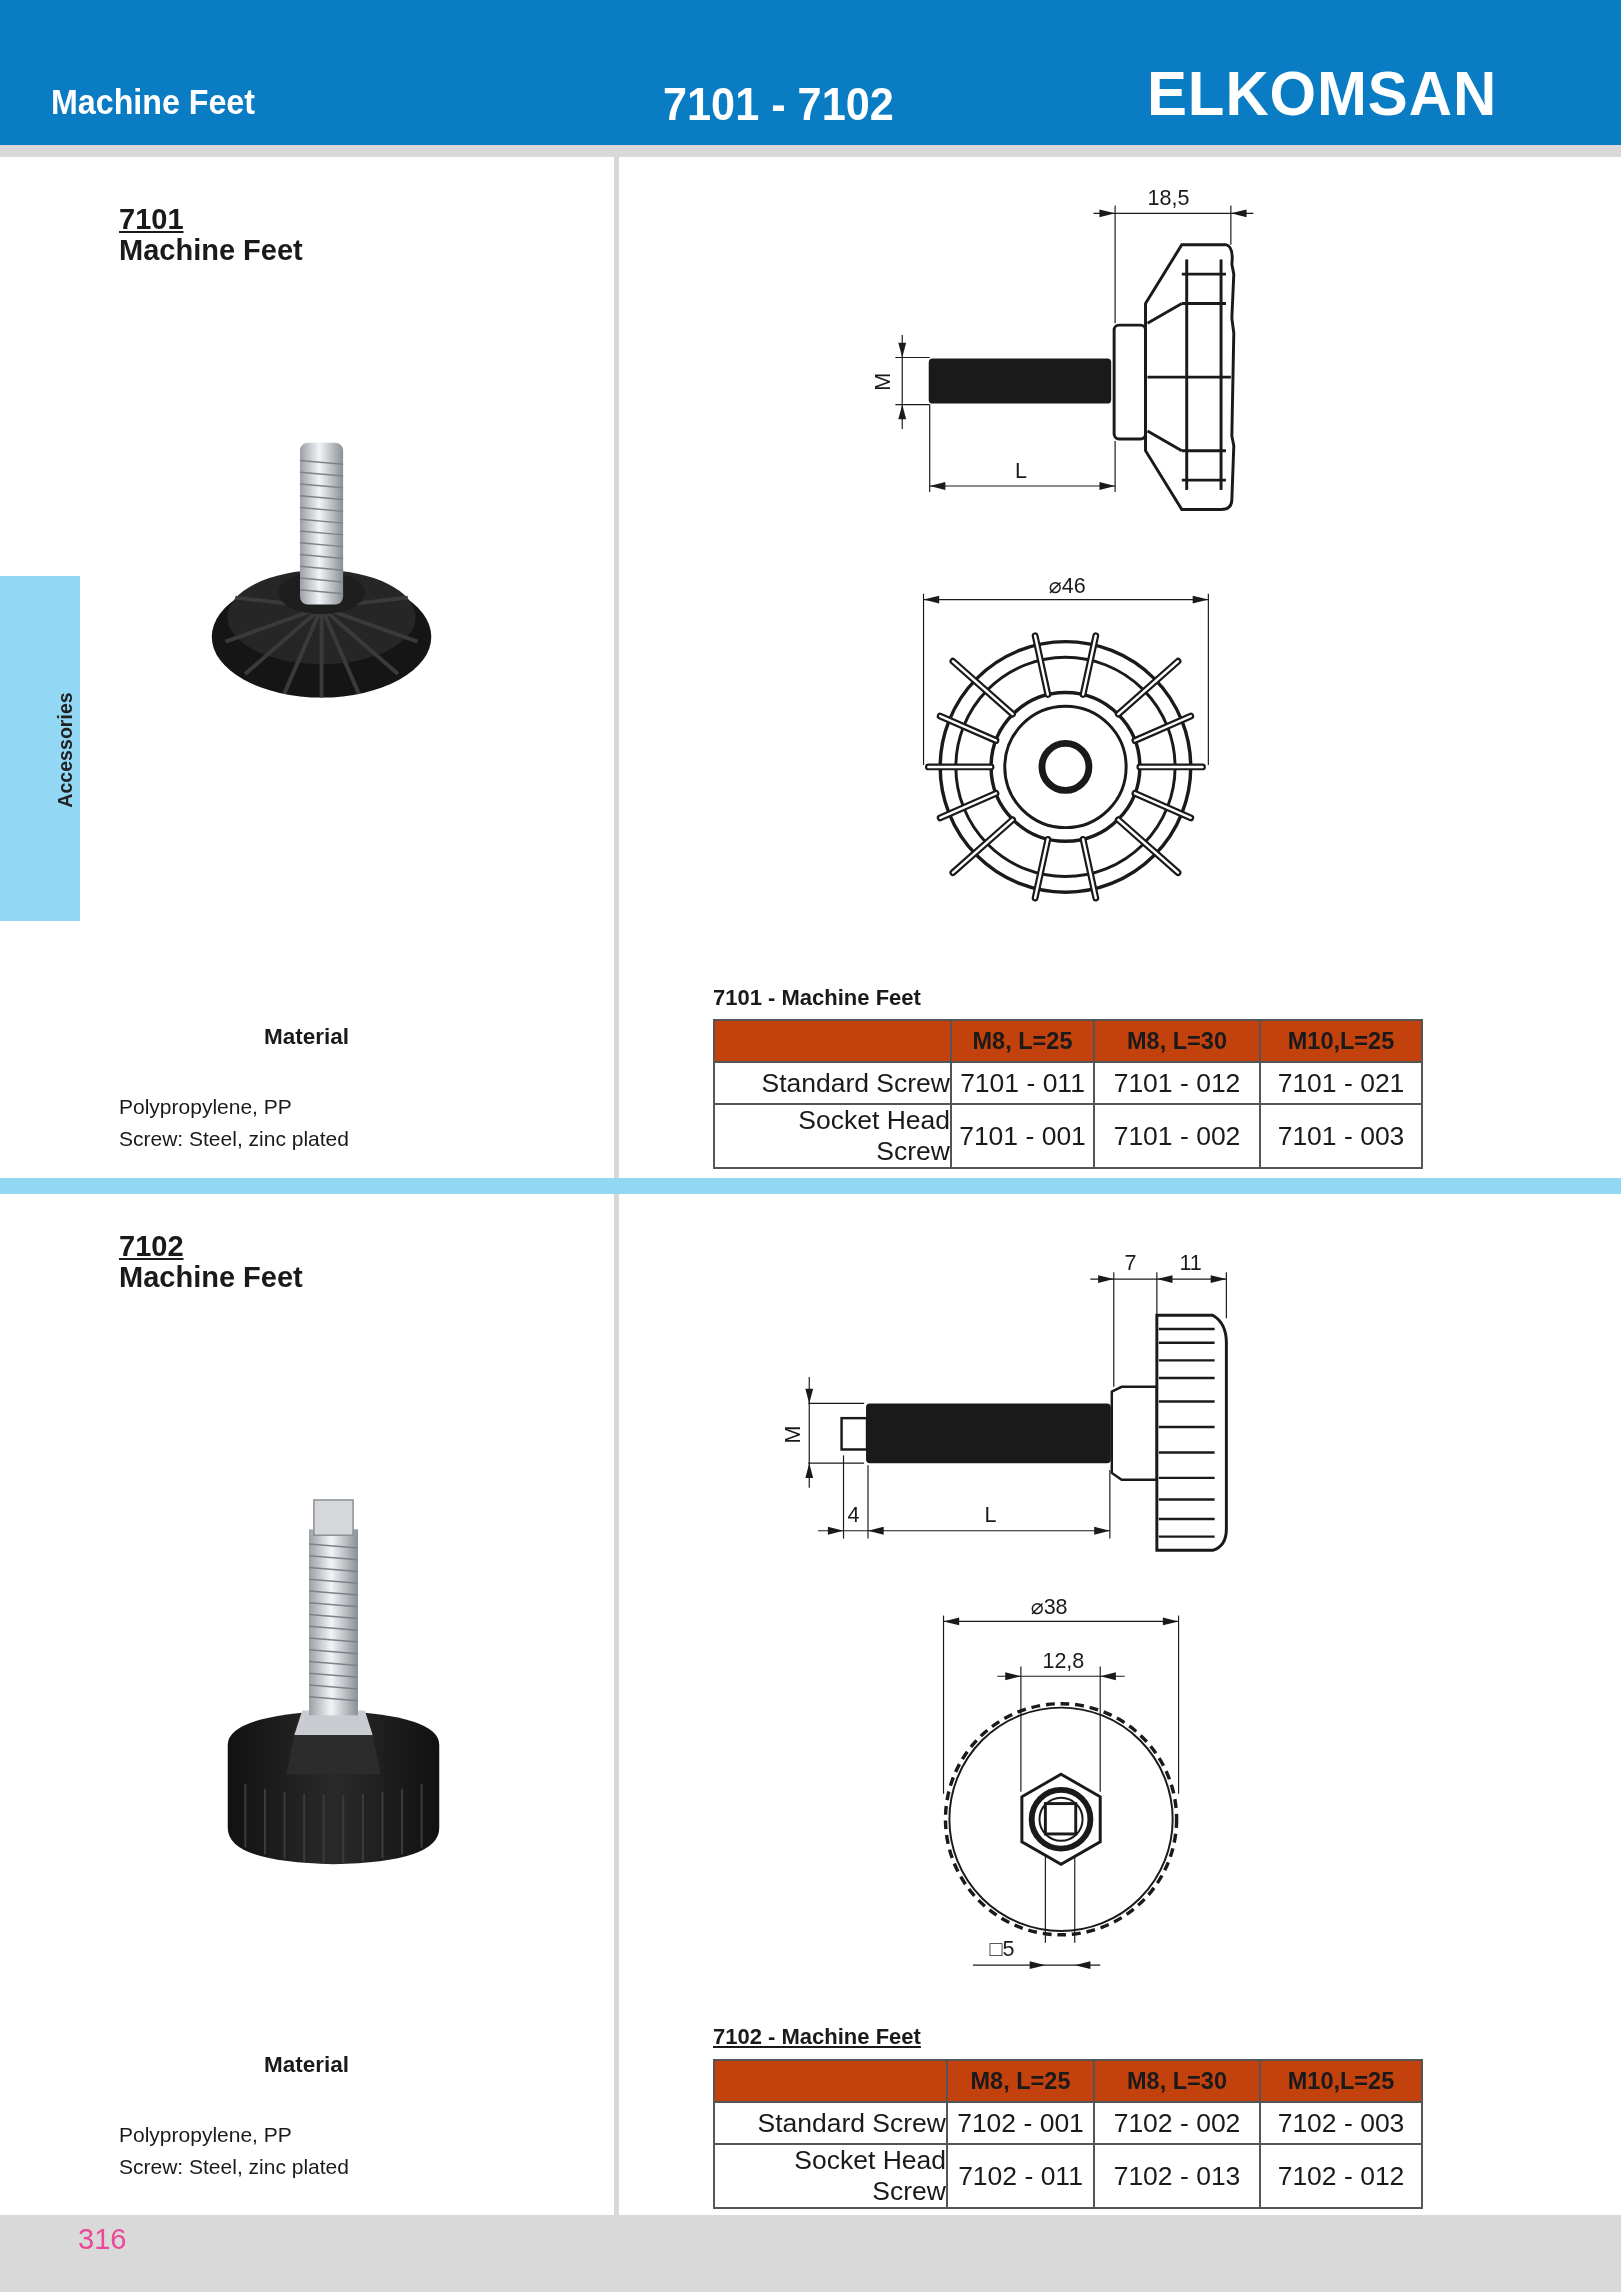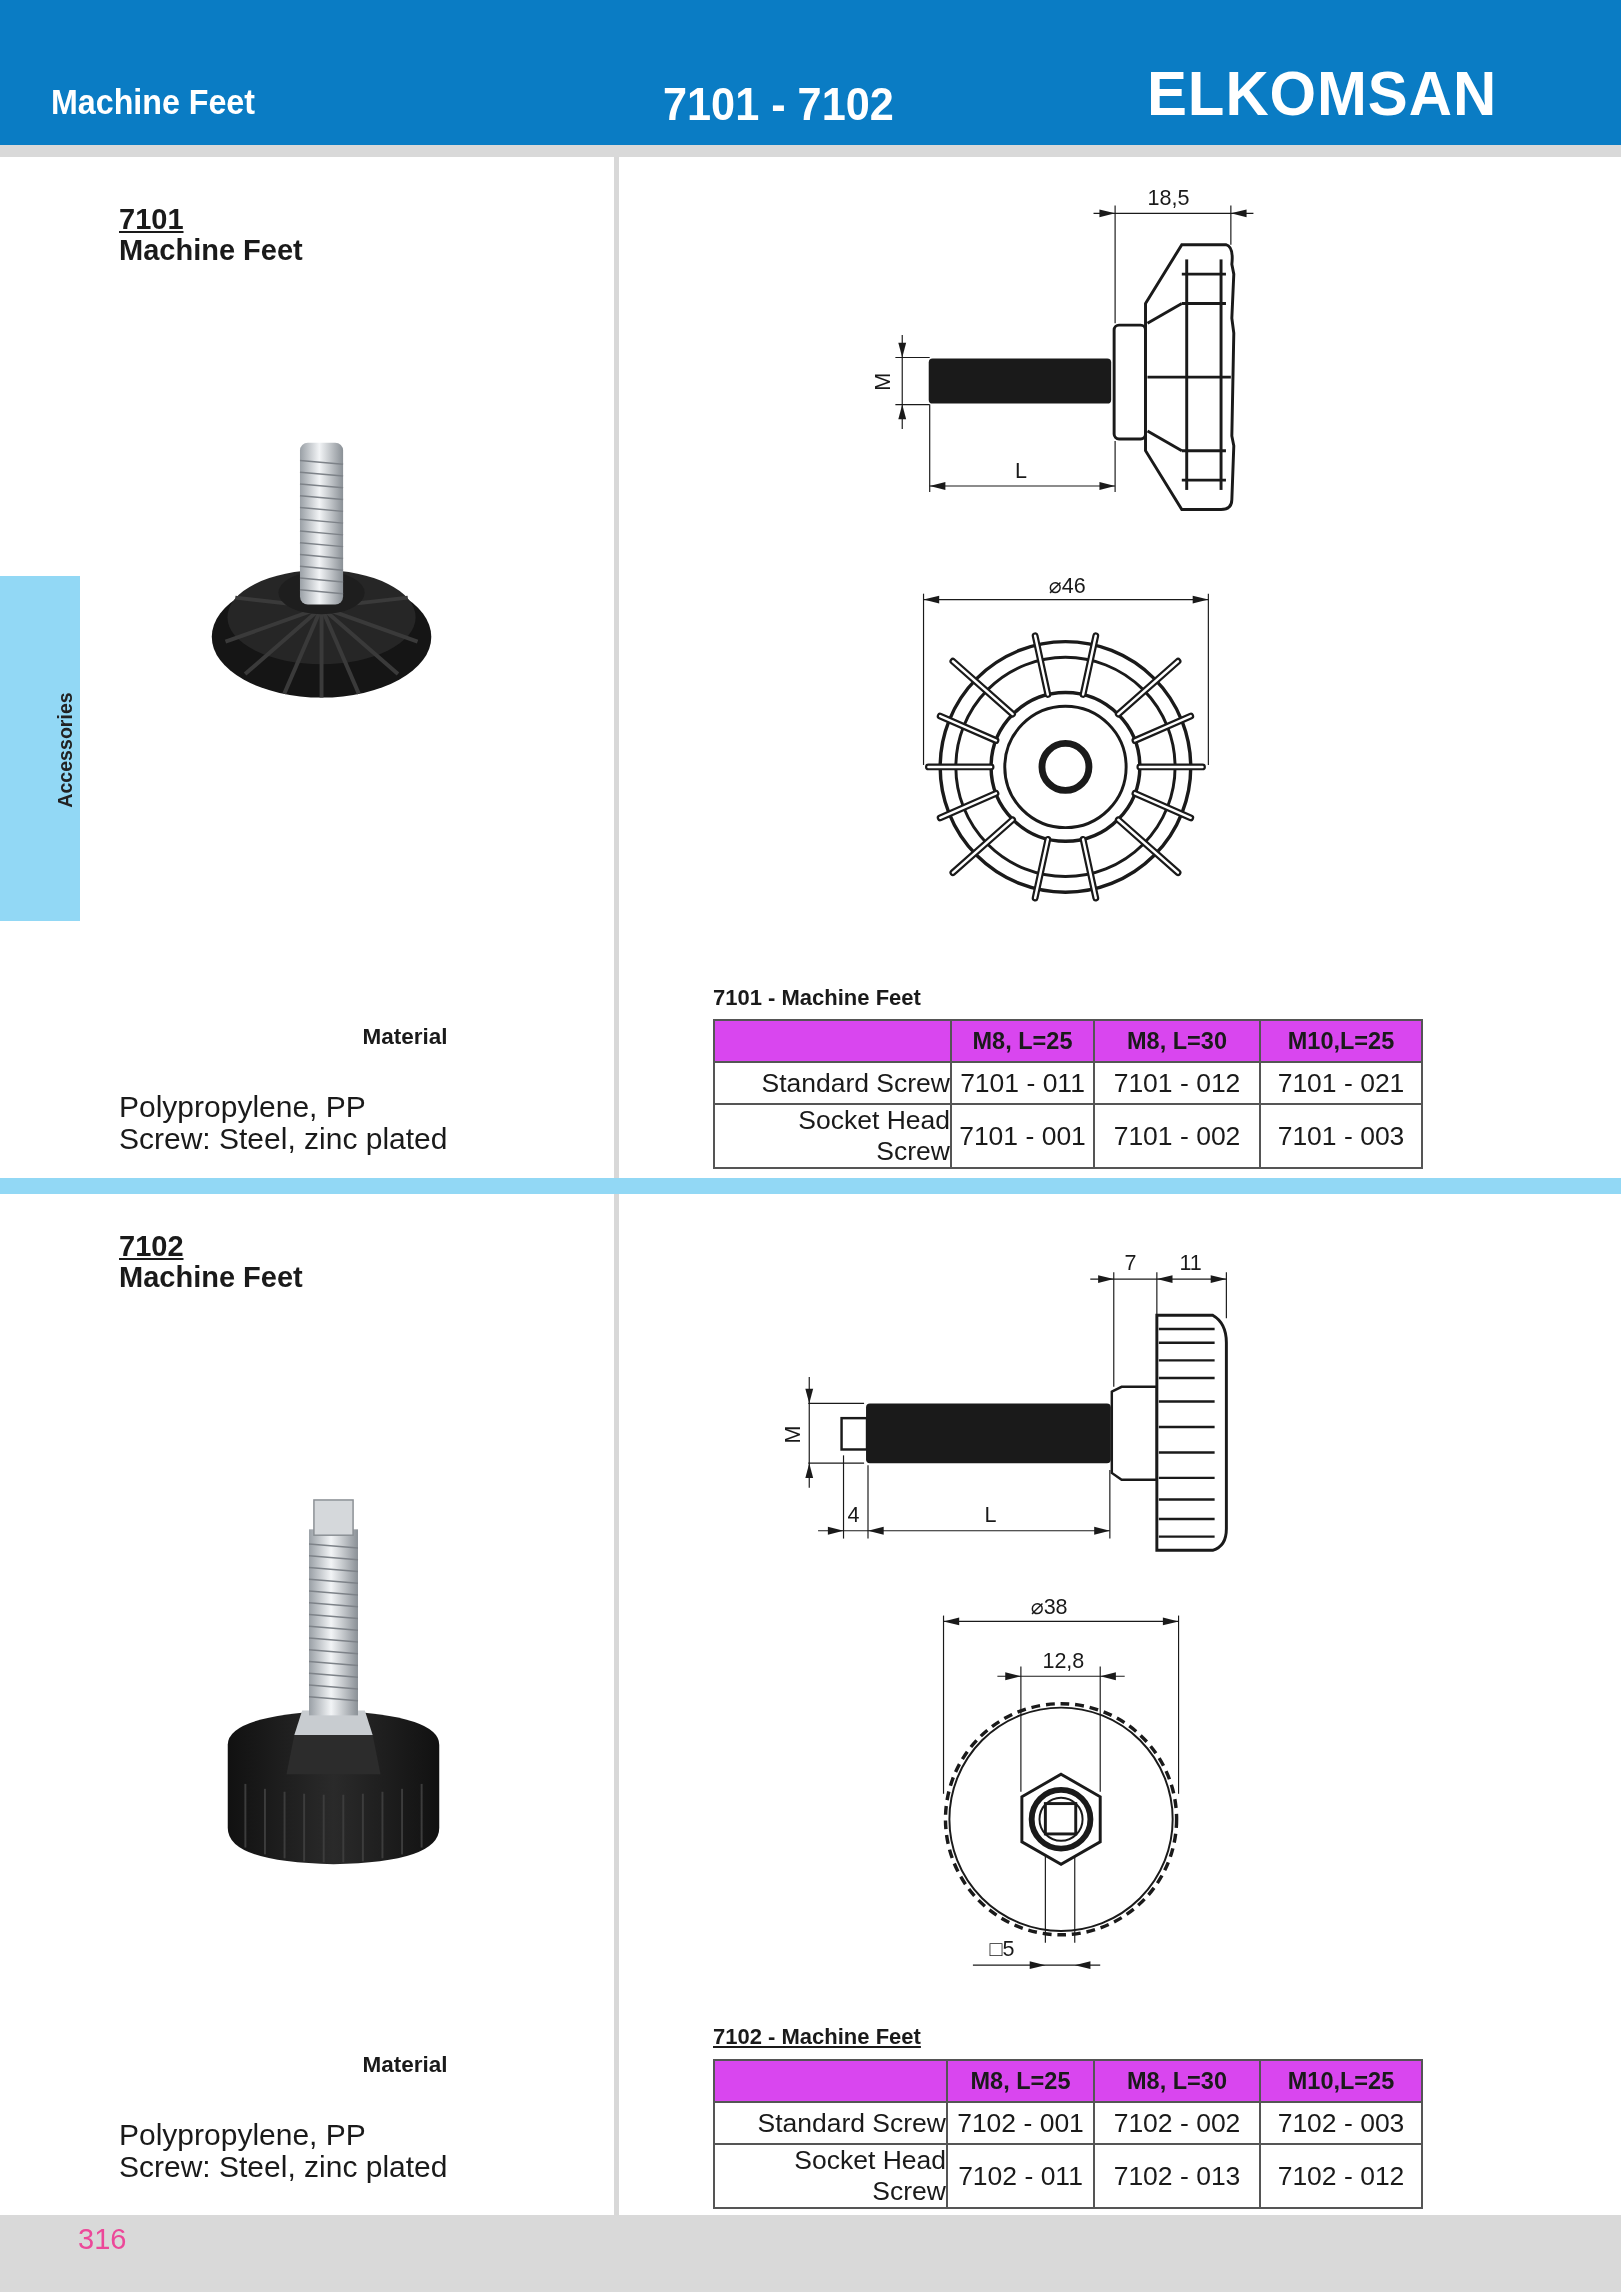--- a/index.html
+++ b/index.html
@@ -10,25 +10,25 @@
   .header-left { left:51px; top:82px; font-size:35px; font-weight:bold; color:#fff; transform:scaleX(0.92); transform-origin:left; }
   .header-center { left:663px; top:76px; font-size:47px; font-weight:bold; color:#fff; transform:scaleX(0.92); transform-origin:left; }
   .header-brand { left:1147px; top:57px; font-size:63px; font-weight:bold; color:#fff; transform:scaleX(0.95); transform-origin:left; letter-spacing:1px; }
   .vdivider { left:614px; top:157px; width:4.9px; height:2058px; background:#d8d8d8; }
   .hsep { left:0; top:1178px; width:1621px; height:15.7px; background:#92d8f5; }
   .side-tab { left:0; top:576px; width:80px; height:345px; background:#92d8f5; }
   .side-tab-label { left:65px; top:750px; font-size:19.6px; font-weight:bold; color:#222; transform:translate(-50%,-50%) rotate(-90deg); transform-origin:center; white-space:nowrap; }
   .prod-code { font-size:29px; font-weight:bold; line-height:31px;text-decoration:underline; }
   .prod-name { font-size:29px; font-weight:bold; line-height:31px; }
   .mat-title { font-size:22.5px; font-weight:bold;text-align:right; }
-  .mat-line { font-size:30px; line-height:32px; }
+  .mat-line { font-size:21px; line-height:32px; }
   .table-title { font-size:22px; font-weight:bold; }
   table.spec { border-collapse:collapse; font-size:26.5px; }
   table.spec td, table.spec th { border:2px solid #555; padding:0; height:40px; text-align:center; }
-  table.spec th { background:#d946ef; font-weight:bold; font-size:23.5px; }
+  table.spec th { background:#c2410c; font-weight:bold; font-size:23.5px; }
   table.spec td.rowlabel { text-align:right; padding-left:7.8px; }
   .dim { font-size:22px; fill:#1a1a1a; font-family:"Liberation Sans", sans-serif; }
   .footer { left:0; top:2215px; width:1621px; height:77px; background:#d9d9d9; }
   .page-num { left:78px; top:2223px; font-size:29px; color:#ec4899; }
 </style>
 </head>
 <body>
 
 <div class="abs header"></div>
 <div class="abs header-strip"></div>

